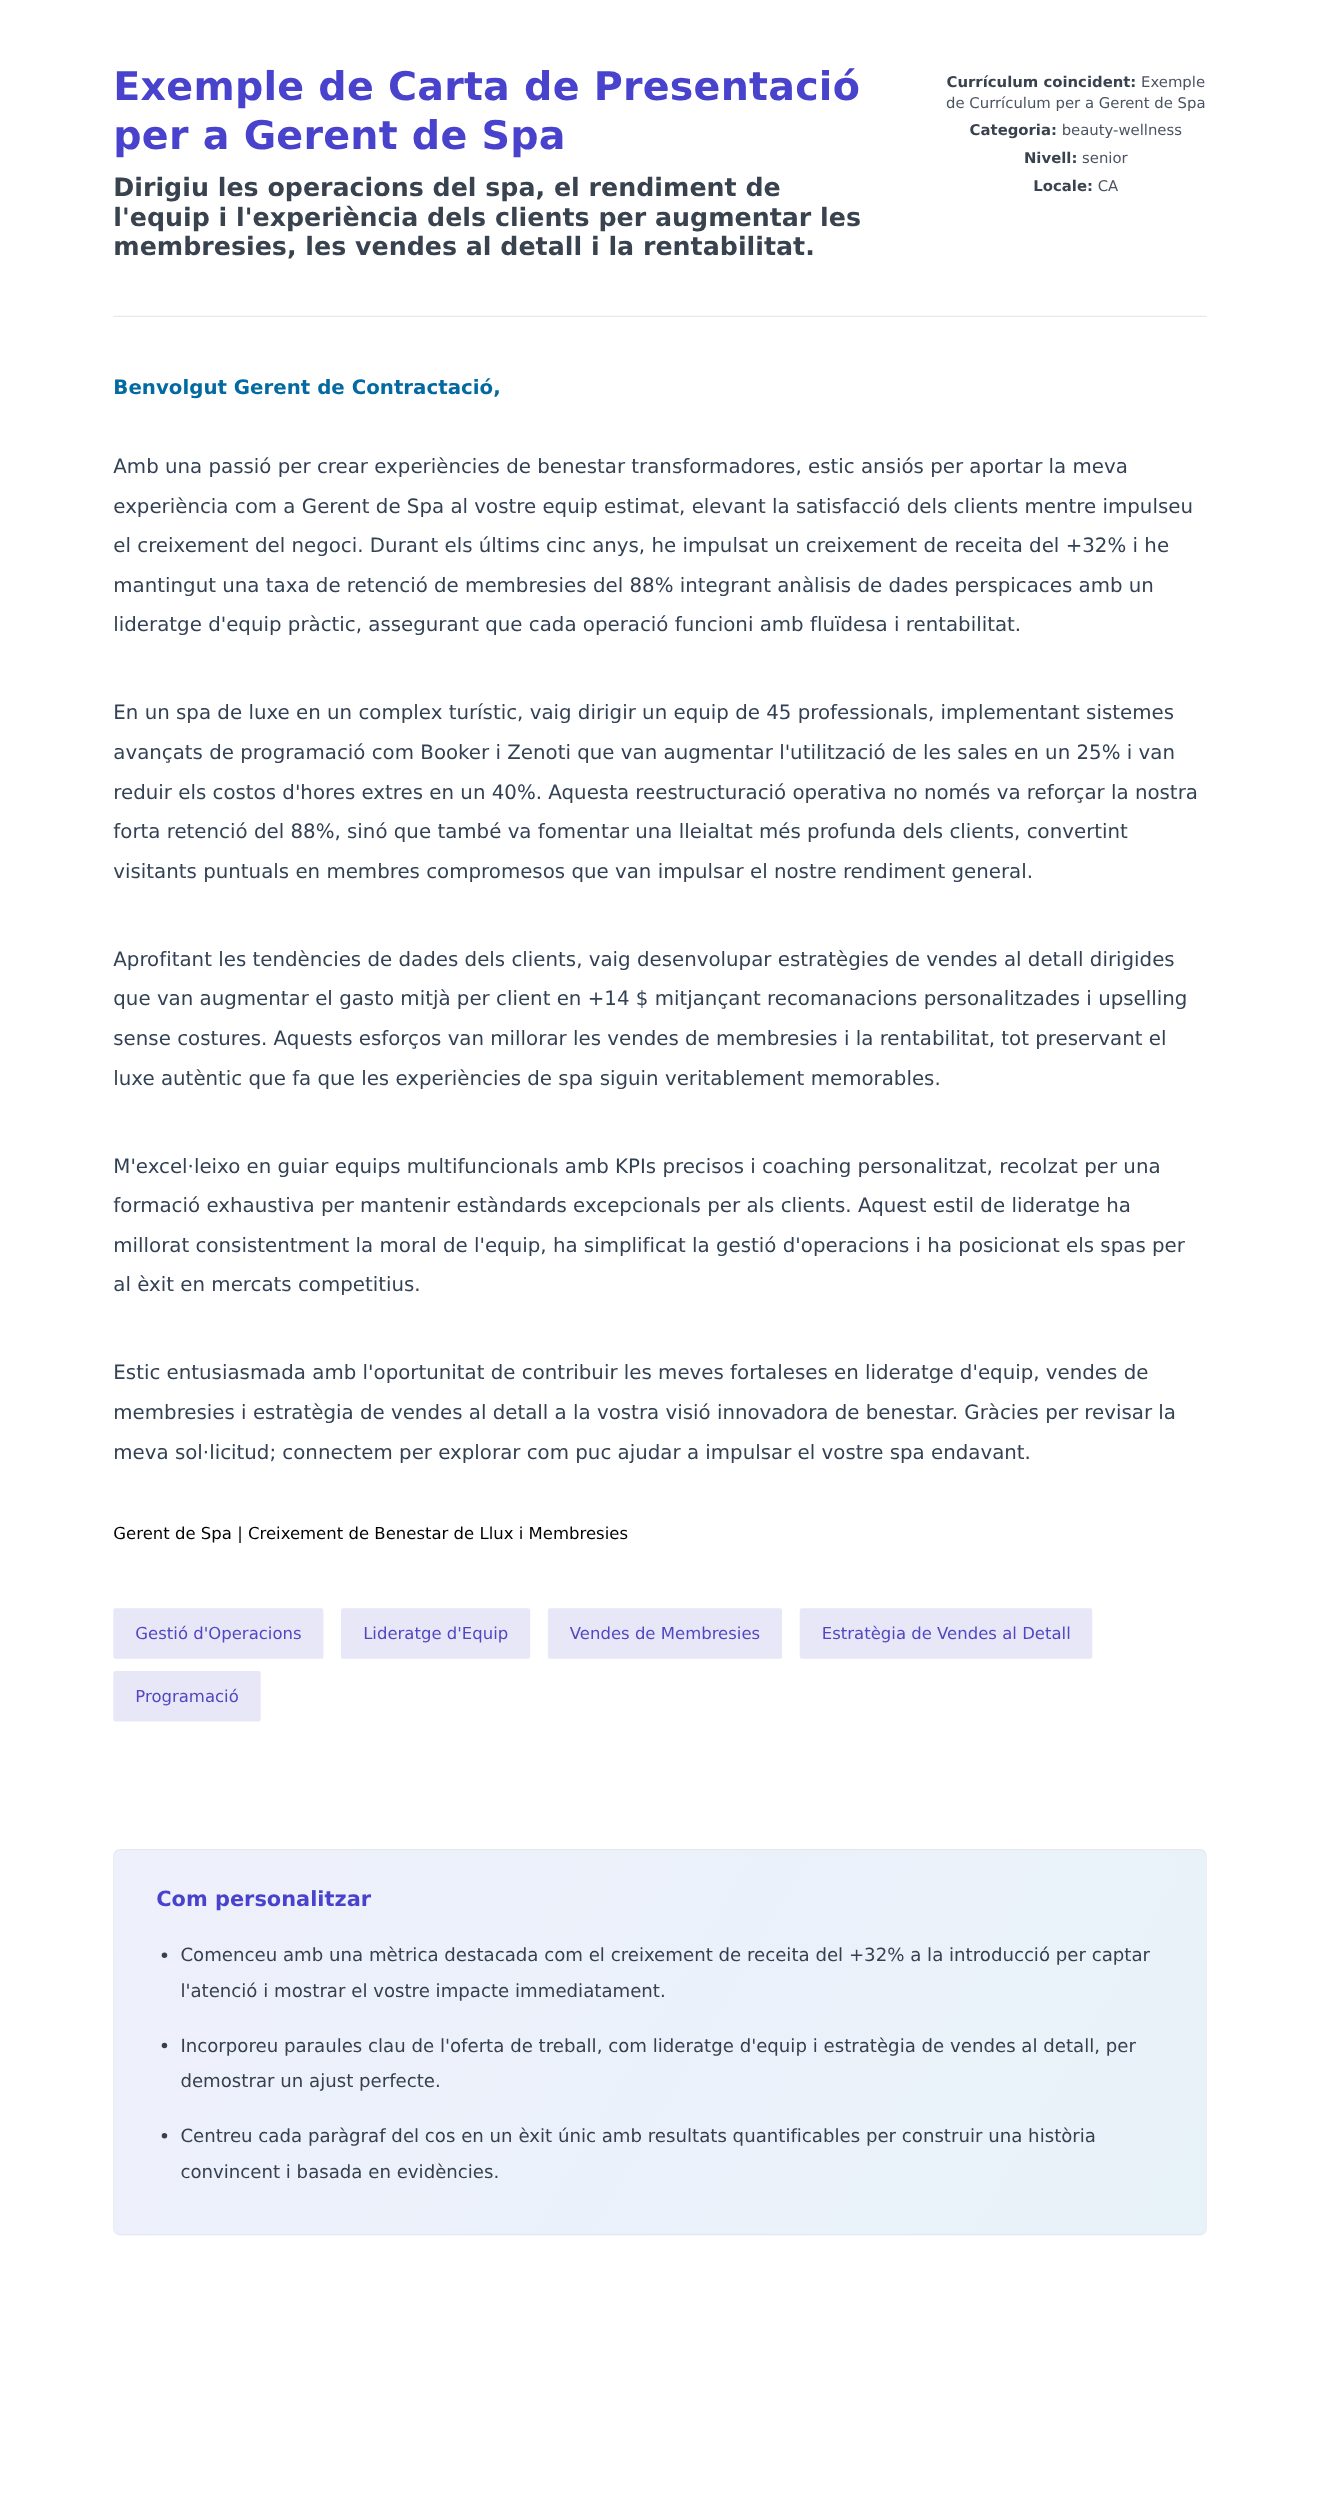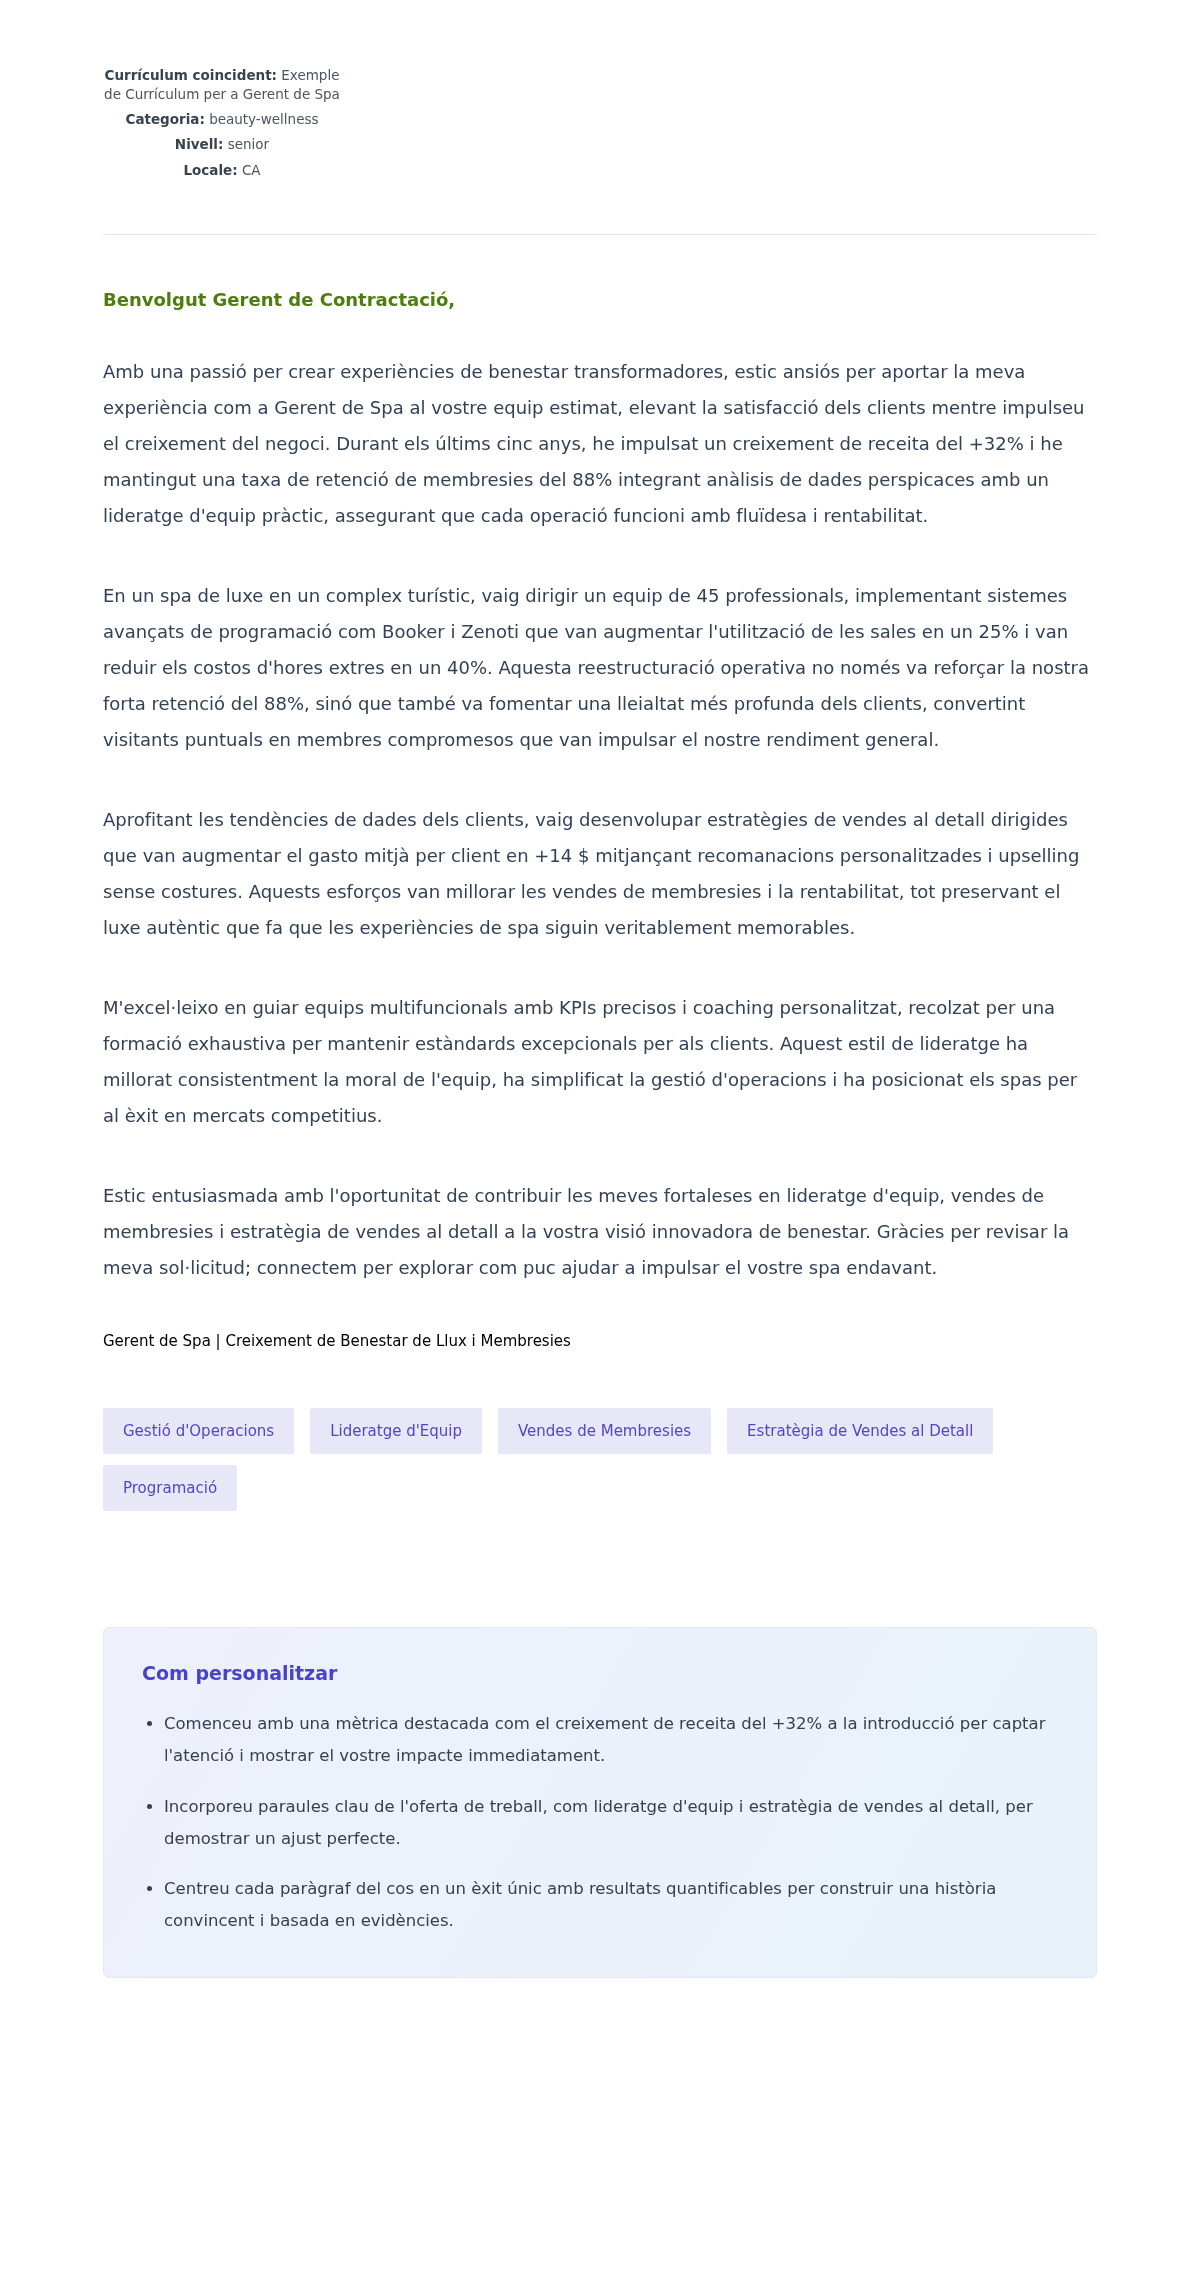--- a/index.html
+++ b/index.html
@@ -54,21 +54,21 @@
     border: none;
     border-top: 1px solid #e3e6ea;
     margin: 48px 0 0 0;
   }
 
   
   .greeting {
     margin: 54px 0 44px 0;
     font-size: 18px;
     font-weight: bold;
-    color: #4d7c0f;
+    color: #0369a1;
   }
   .para {
     margin: 0 0 44px 0;
     font-size: 18px;
     line-height: 2;
     color: #334155;
   }
   .sig-name {
     margin: 18px 0 0 0;
     font-size: 18px;
@@ -125,20 +125,24 @@
     margin-bottom: 18px;
   }
   .customize-list li:last-child { margin-bottom: 0; }
 </style>
 </head>
 <body>
 
 <div class="page">
 
   <header class="header">
+    <div class="header-left">
+      <h1 class="page-title">Exemple de Carta de Presentació per a Gerent de Spa</h1>
+      <h2 class="page-subtitle">Dirigiu les operacions del spa, el rendiment de l'equip i l'experiència dels clients per augmentar les membresies, les vendes al detall i la rentabilitat.</h2>
+    </div>
     <aside class="meta">
 
         <div class="meta-row">
           <span class="meta-label">Currículum coincident:</span>
           <span class="meta-value">Exemple de Currículum per a Gerent de Spa</span>
         </div>
 
         <div class="meta-row">
           <span class="meta-label">Categoria:</span>
           <span class="meta-value">beauty-wellness</span>

